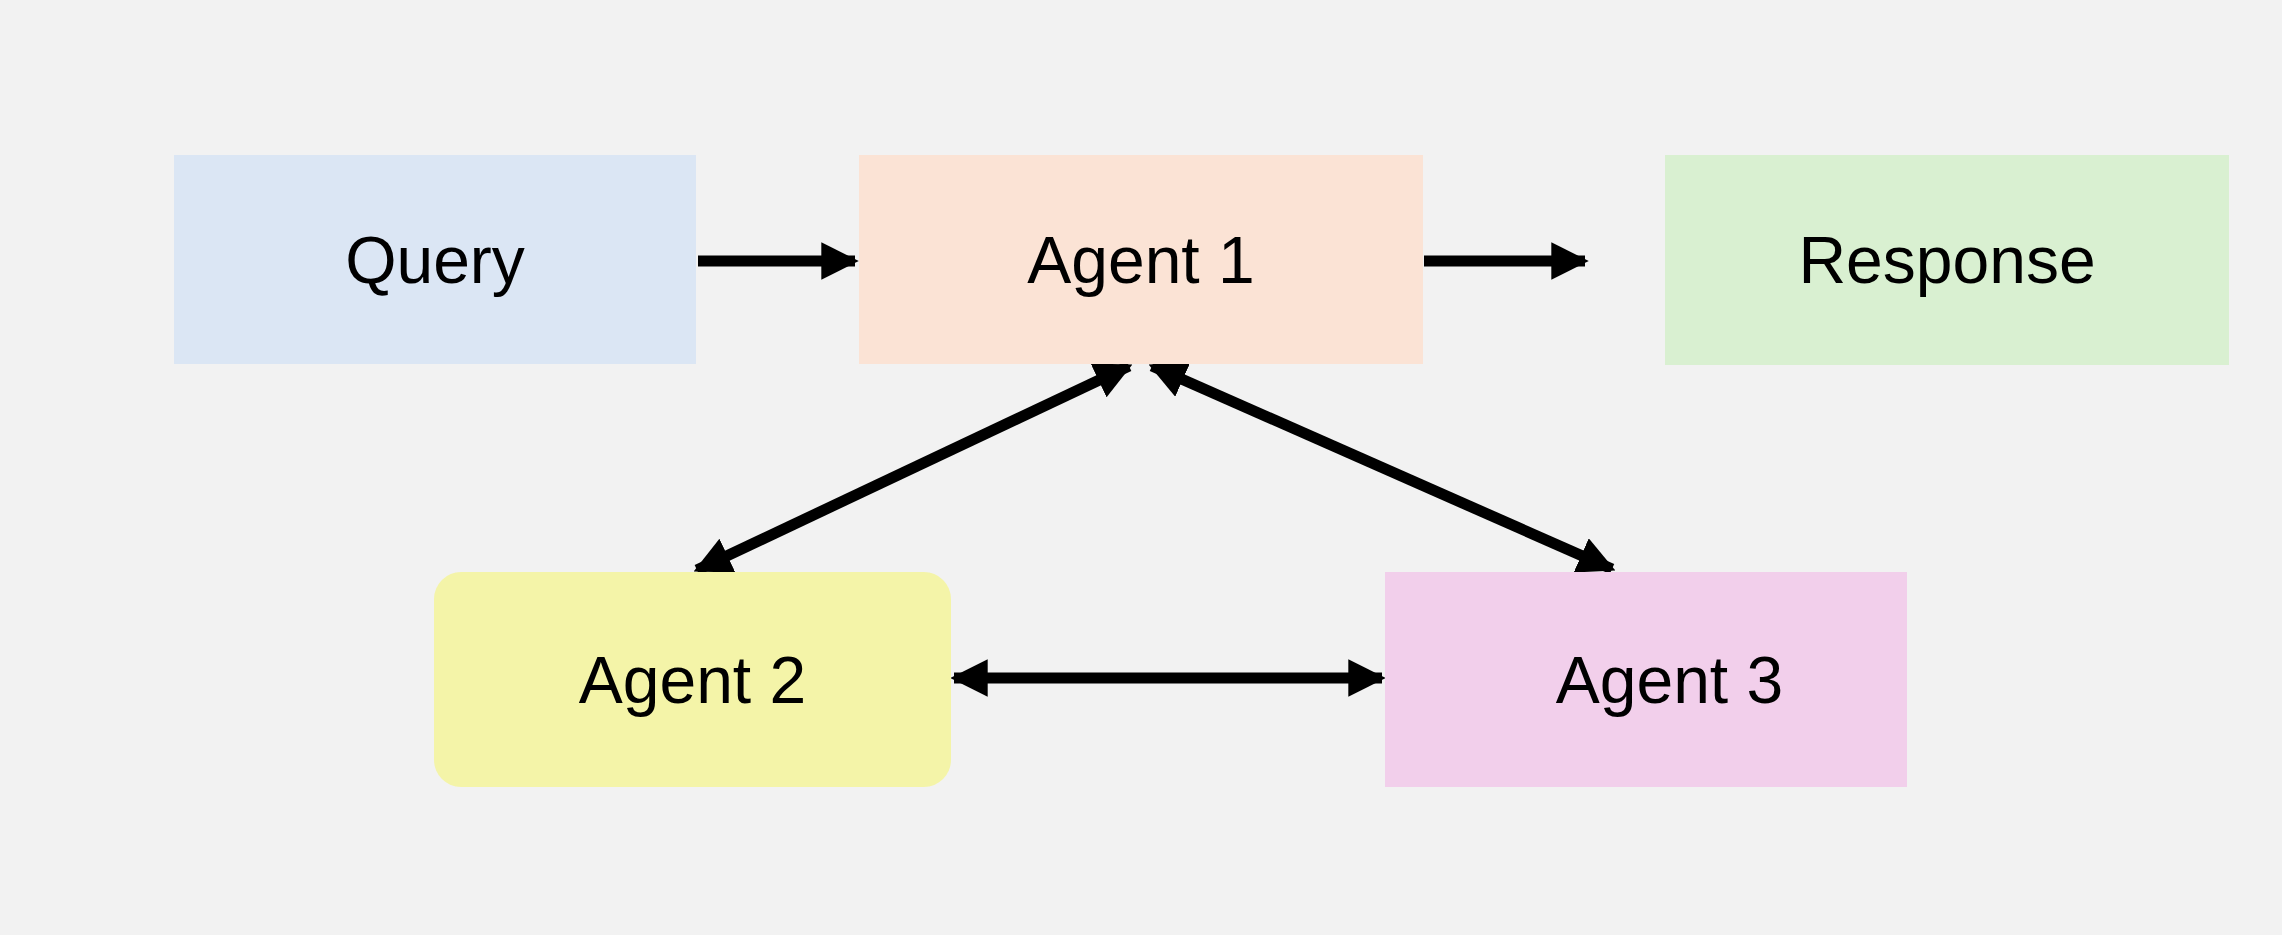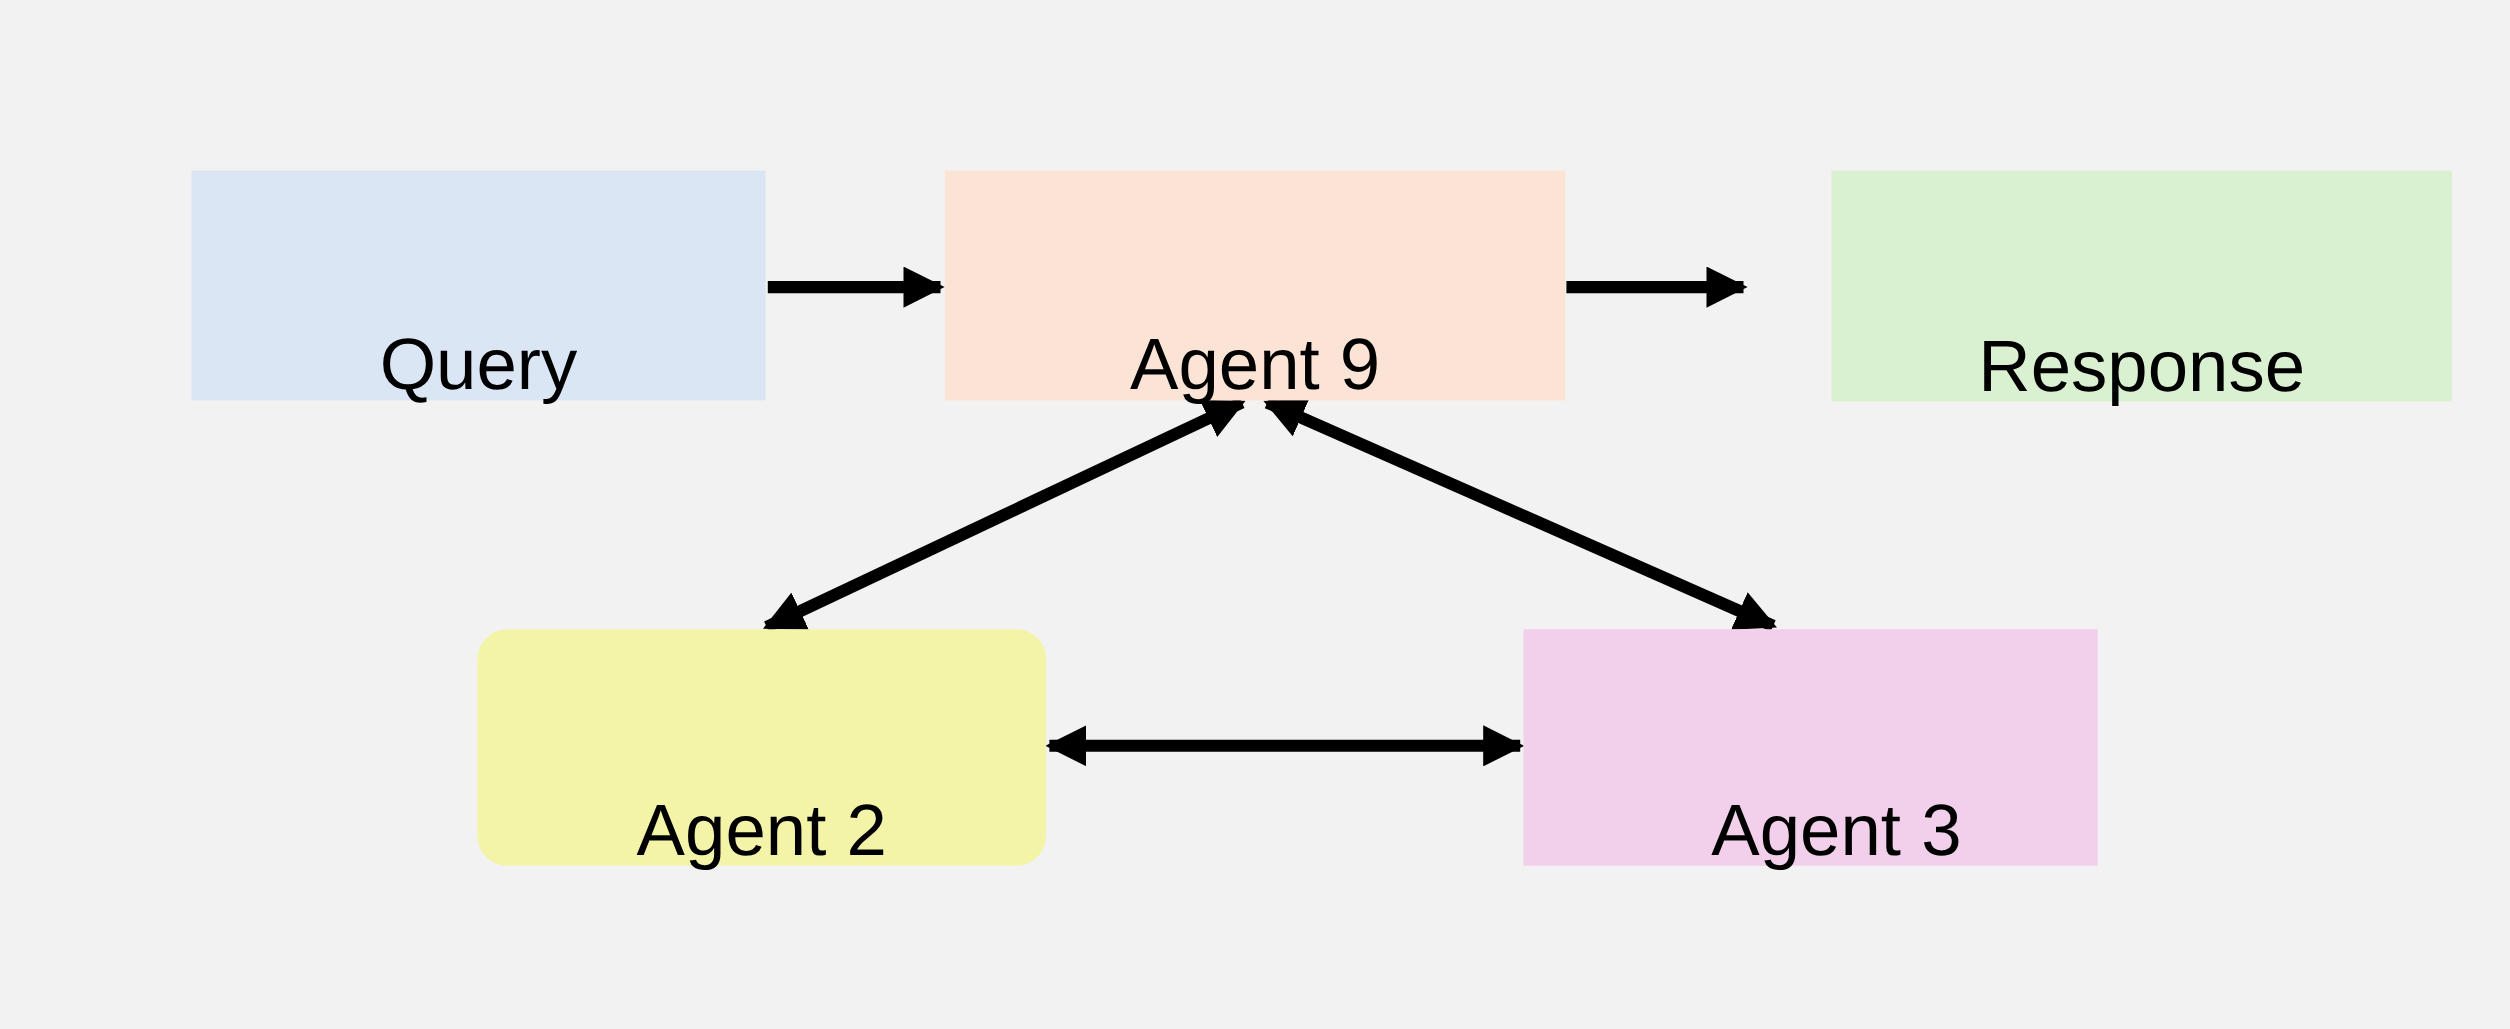--- a/index.html
+++ b/index.html
@@ -28,21 +28,21 @@
   .arrows-layer line {
     stroke: #000000;
     stroke-width: 11;
   }
   .arrows-layer marker path {
     fill: #000000;
   }
   .node {
     position: absolute;
     display: flex;
-    align-items: flex-end;
+    align-items: center;
     justify-content: center;
     font-size: 66px;
     line-height: 1;
     color: #000000;
     white-space: nowrap;
   }
   #node-query    { left: 174px;  top: 155px; width: 522px; height: 209px; }
   #node-agent1   { left: 859px;  top: 155px; width: 564px; height: 209px; }
   #node-response { left: 1665px; top: 155px; width: 564px; height: 210px; }
   #node-agent2   { left: 434px;  top: 572px; width: 517px; height: 215px; }
@@ -72,21 +72,21 @@
     <line x1="1152" y1="366" x2="1612" y2="569" marker-start="url(#ah-start)" marker-end="url(#ah-end)"></line>
 
     <line x1="954" y1="678" x2="1382" y2="678" marker-start="url(#ah-start)" marker-end="url(#ah-end)"></line>
   </svg>
 
   <div class="node" id="node-query" style="background-color: rgb(219, 230, 244);">
     <span>Query</span>
   </div>
 
   <div class="node" id="node-agent1" style="background-color: rgb(251, 227, 213);">
-    <span>Agent 9</span>
+    <span>Agent 1</span>
   </div>
 
   <div class="node" id="node-response" style="background-color: rgb(217, 240, 209);">
     <span>Response</span>
   </div>
 
   <div class="node" id="node-agent2" style="background-color: rgb(244, 244, 168); border-radius: 27px;">
     <span>Agent 2</span>
   </div>
 

